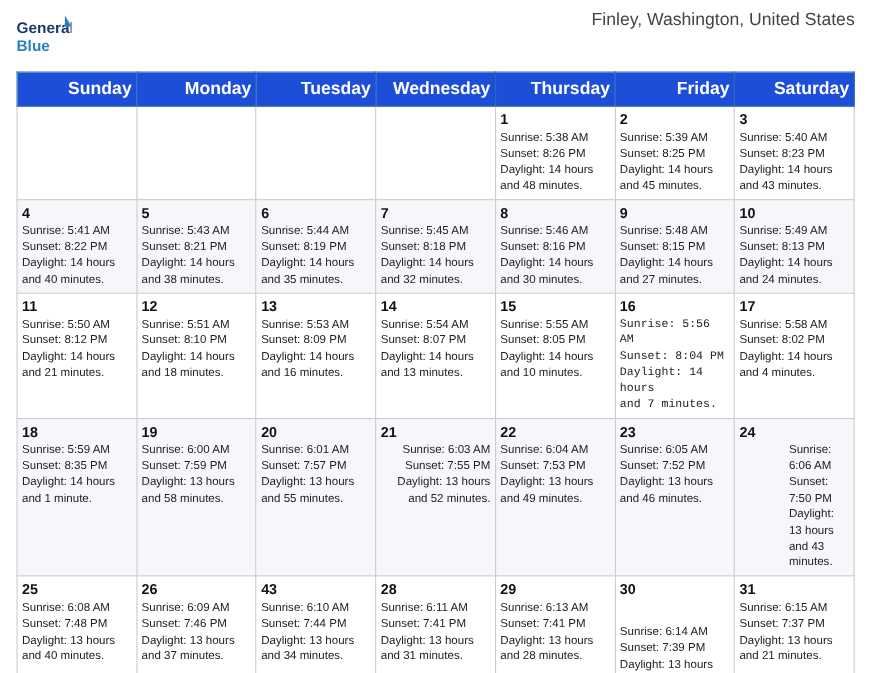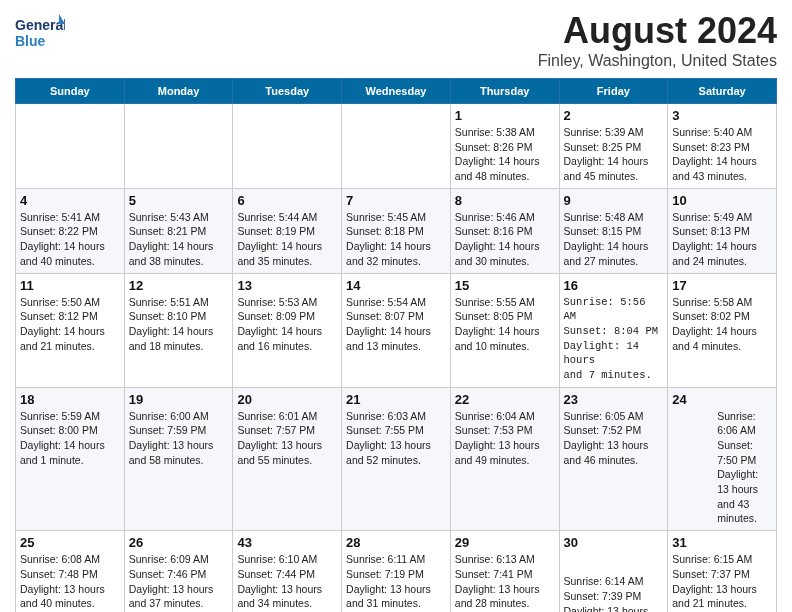--- a/index.html
+++ b/index.html
@@ -27,25 +27,25 @@
     .location-title {
       font-size: 16px;
       color: #444;
     }
     table {
       width: 100%;
       border-collapse: collapse;
       font-size: 11px;
     }
     th {
-      background: #0369a1;
+      background: #1d4ed8;
       color: #fff;
       padding: 6px 4px;
-      text-align: center;
-      font-size: 11px;
+      text-align: right;
+      font-size: 16px;
       border: 1px solid #2b6cb0;
     }
     td {
       border: 1px solid #ccc;
       vertical-align: top;
       padding: 4px 4px;
       height: 80px;
       width: 14.28%;
       background: #fff;
     }
@@ -82,21 +82,20 @@
   <div class="logo-wrapper">
     <svg class="logo-svg" width="50" height="45" viewBox="0 0 50 45">
 
       <text x="0" y="18" font-family="Arial" font-weight="bold" font-size="14" fill="#1a3a6e">General</text>
       <text x="0" y="34" font-family="Arial" font-weight="bold" font-size="14" fill="#2b7ec1">Blue</text>
 
       <polygon points="44,2 50,12 44,12" fill="#2b7ec1"></polygon>
     </svg>
   </div>
   <div class="title-area">
-    <div class="month-title">August 2024</div>
     <div class="location-title">Finley, Washington, United States</div>
   </div>
 </div>
 
 <table>
   <thead>
     <tr>
     <th>Sunday</th>
         <th>Monday</th>
         <th>Tuesday</th>
@@ -233,41 +232,41 @@
           <div class="day-detail" style="white-space: pre-line;">Sunrise: 5:58 AM
 Sunset: 8:02 PM
 Daylight: 14 hours
 and 4 minutes.</div>
         </td>
       </tr>
       <tr>
         <td>
           <div class="day-num">18</div>
           <div class="day-detail" style="white-space: pre-line;">Sunrise: 5:59 AM
-Sunset: 8:00 PM
+Sunset: 8:35 PM
 Daylight: 14 hours
 and 1 minute.</div>
         </td>
         <td>
           <div class="day-num">19</div>
           <div class="day-detail" style="white-space: pre-line;">Sunrise: 6:00 AM
 Sunset: 7:59 PM
 Daylight: 13 hours
 and 58 minutes.</div>
         </td>
         <td>
           <div class="day-num">20</div>
           <div class="day-detail" style="white-space: pre-line;">Sunrise: 6:01 AM
 Sunset: 7:57 PM
 Daylight: 13 hours
 and 55 minutes.</div>
         </td>
         <td>
           <div class="day-num">21</div>
-          <div class="day-detail" style="white-space: pre-line;">Sunrise: 6:03 AM
+          <div class="day-detail" style="white-space: pre-line; text-align: right;">Sunrise: 6:03 AM
 Sunset: 7:55 PM
 Daylight: 13 hours
 and 52 minutes.</div>
         </td>
         <td>
           <div class="day-num">22</div>
           <div class="day-detail" style="white-space: pre-line;">Sunrise: 6:04 AM
 Sunset: 7:53 PM
 Daylight: 13 hours
 and 49 minutes.</div>
@@ -305,21 +304,21 @@
         <td>
           <div class="day-num">43</div>
           <div class="day-detail" style="white-space: pre-line;">Sunrise: 6:10 AM
 Sunset: 7:44 PM
 Daylight: 13 hours
 and 34 minutes.</div>
         </td>
         <td>
           <div class="day-num">28</div>
           <div class="day-detail" style="white-space: pre-line;">Sunrise: 6:11 AM
-Sunset: 7:19 PM
+Sunset: 7:41 PM
 Daylight: 13 hours
 and 31 minutes.</div>
         </td>
         <td>
           <div class="day-num">29</div>
           <div class="day-detail" style="white-space: pre-line;">Sunrise: 6:13 AM
 Sunset: 7:41 PM
 Daylight: 13 hours
 and 28 minutes.</div>
         </td>

